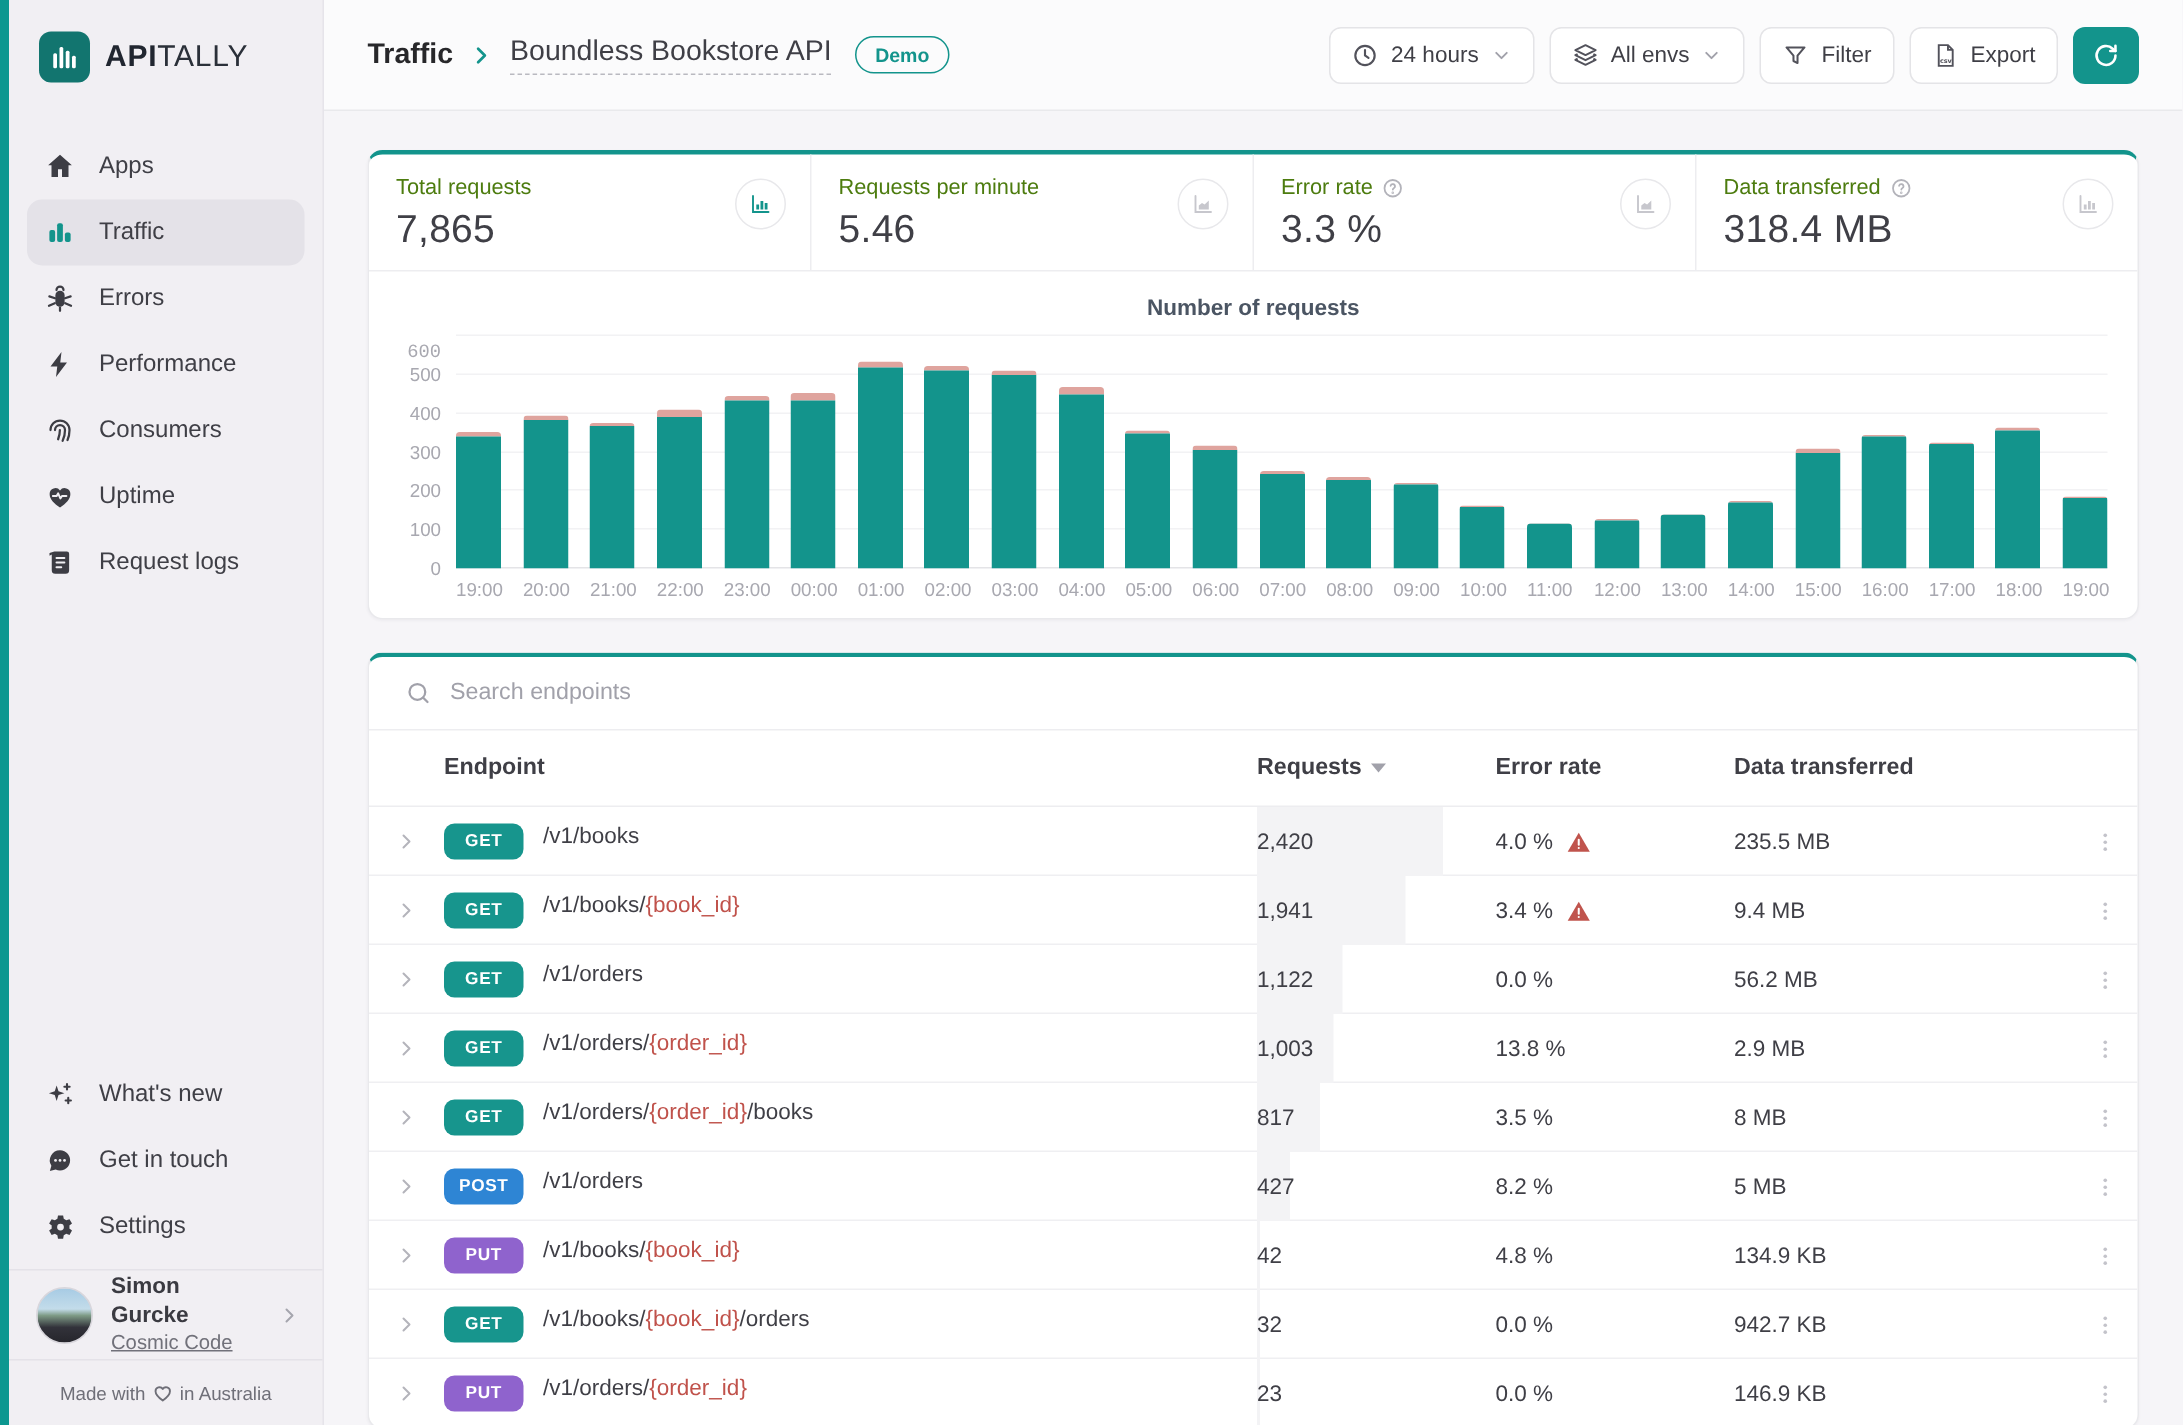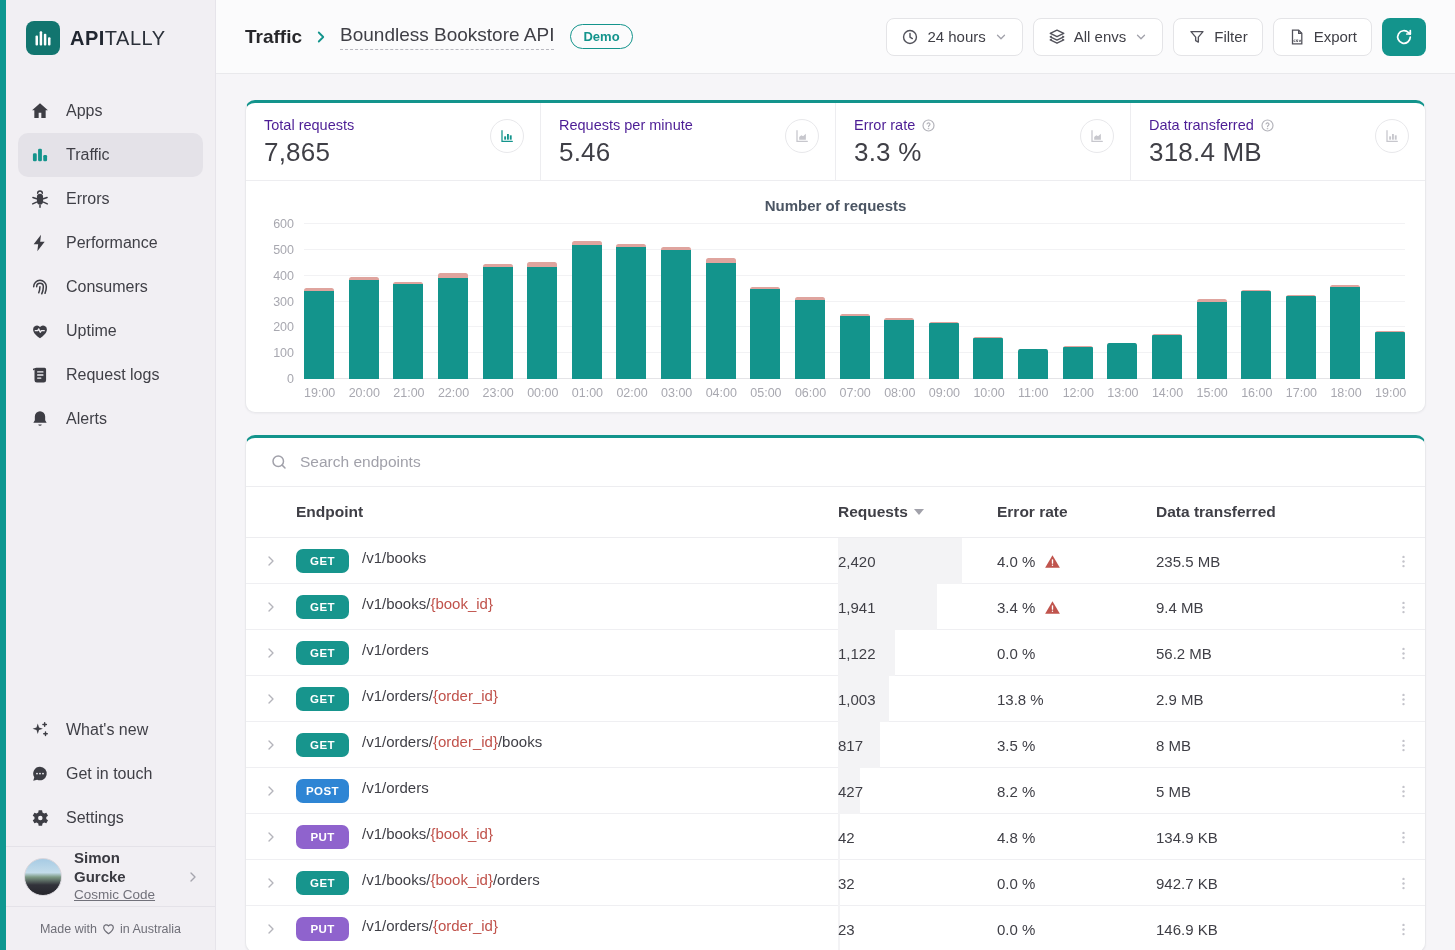--- a/index.html
+++ b/index.html
@@ -55,21 +55,21 @@
 
   .content { padding:26px 29px 0 29px; overflow:hidden; }
 
   .card { background:#fff; border:1px solid #e9e9ec; border-top:3px solid #13948c; border-radius:10px;
           box-shadow:0 1px 2px rgba(20,20,40,.04); }
 
   
   .stats-row { display:flex; border-bottom:1px solid #ededf0; }
   .stat { flex:1; padding:14px 18px 12px 18px; border-right:1px solid #ededf0; position:relative; }
   .stat:last-child { border-right:none; }
-  .stat-label { font-size:14.5px; color:#4c1d95; display:flex; align-items:center; gap:6px; }
+  .stat-label { font-size:14.5px; color:#4d7c0f; display:flex; align-items:center; gap:6px; }
   .stat-label .help { width:15px; height:15px; color:#b3b3ba; display:flex; }
   .stat-value { font-size:26px; font-weight:400; color:#3f3f46; margin-top:4px; letter-spacing:.2px; }
   .stat-icon { position:absolute; top:16px; right:16px; width:34px; height:34px; border:1px solid #e8e8eb;
                border-radius:50%; display:flex; align-items:center; justify-content:center; cursor:pointer; }
   .stat-icon .ico { width:16px; height:16px; color:#c7c7cd; display:flex; }
   .stat-icon.sel .ico { color:#13948c; }
 
   
   .chart-box { padding:16px 20px 12px 20px; }
   .chart-title { text-align:center; font-size:15px; font-weight:700; color:#4b5563; margin-bottom:10px; }
@@ -187,29 +187,20 @@
         <span>Uptime</span>
       </div>
       <div class="nav-item">
         <span class="ico">
           <svg viewBox="0 0 24 24" fill="currentColor">
             <path d="M7.5 3.2h10A1.8 1.8 0 0 1 19.3 5v13.2a2.8 2.8 0 0 1-2.8 2.8H8.2a2.8 2.8 0 0 1-2.8-2.8V5.5L3.6 6.6V4.4z"></path>
             <path d="M9.2 8.3h6.3M9.2 12h6.3M9.2 15.7h3.8" stroke="#f1eff3" stroke-width="1.6" stroke-linecap="round"></path>
           </svg>
         </span>
         <span>Request logs</span>
-      </div>
-      <div class="nav-item">
-        <span class="ico">
-          <svg viewBox="0 0 24 24" fill="currentColor">
-            <path d="M12 2.8a6.2 6.2 0 0 0-6.2 6.2v4.4L4 16.6h16l-1.8-3.2V9A6.2 6.2 0 0 0 12 2.8z"></path>
-            <path d="M9.8 18.6a2.3 2.3 0 0 0 4.4 0z"></path>
-          </svg>
-        </span>
-        <span>Alerts</span>
       </div>
     </nav>
   <div class="spacer"></div>
   <nav class="nav bottom" id="nav-bottom">
       <div class="nav-item">
         <span class="ico">
           <svg viewBox="0 0 24 24" fill="currentColor">
             <path d="M9.3 4.3 10.8 9l4.7 1.5-4.7 1.5-1.5 4.7-1.5-4.7-4.7-1.5L7.8 9z"></path>
             <path d="M17.6 3.3v4.2M15.5 5.4h4.2M18.6 14.3v4.2M16.5 16.4h4.2" stroke="currentColor" stroke-width="1.7" fill="none" stroke-linecap="round"></path>
           </svg>
@@ -412,21 +403,21 @@
       <div class="chart-box">
         <div class="chart-title">Number of requests</div>
         <div class="chart-wrap">
           <div class="y-axis" id="y-axis">
               <span class="y-tick" style="bottom: 0px;">0</span>
               <span class="y-tick" style="bottom: 25.8333px;">100</span>
               <span class="y-tick" style="bottom: 51.6667px;">200</span>
               <span class="y-tick" style="bottom: 77.5px;">300</span>
               <span class="y-tick" style="bottom: 103.333px;">400</span>
               <span class="y-tick" style="bottom: 129.167px;">500</span>
-              <span class="y-tick" style="bottom: 155px;">600</span>
+              <span class="y-tick" style="bottom: 144px; font-family: Liberation Mono, monospace;">600</span>
             </div>
           <div class="plot" id="plot">
               <div class="gridline zero" style="bottom: 0px;"></div>
               <div class="gridline" style="bottom: 25.8333px;"></div>
               <div class="gridline" style="bottom: 51.6667px;"></div>
               <div class="gridline" style="bottom: 77.5px;"></div>
               <div class="gridline" style="bottom: 103.333px;"></div>
               <div class="gridline" style="bottom: 129.167px;"></div>
               <div class="gridline" style="bottom: 155px;"></div>
               <div class="cols">

